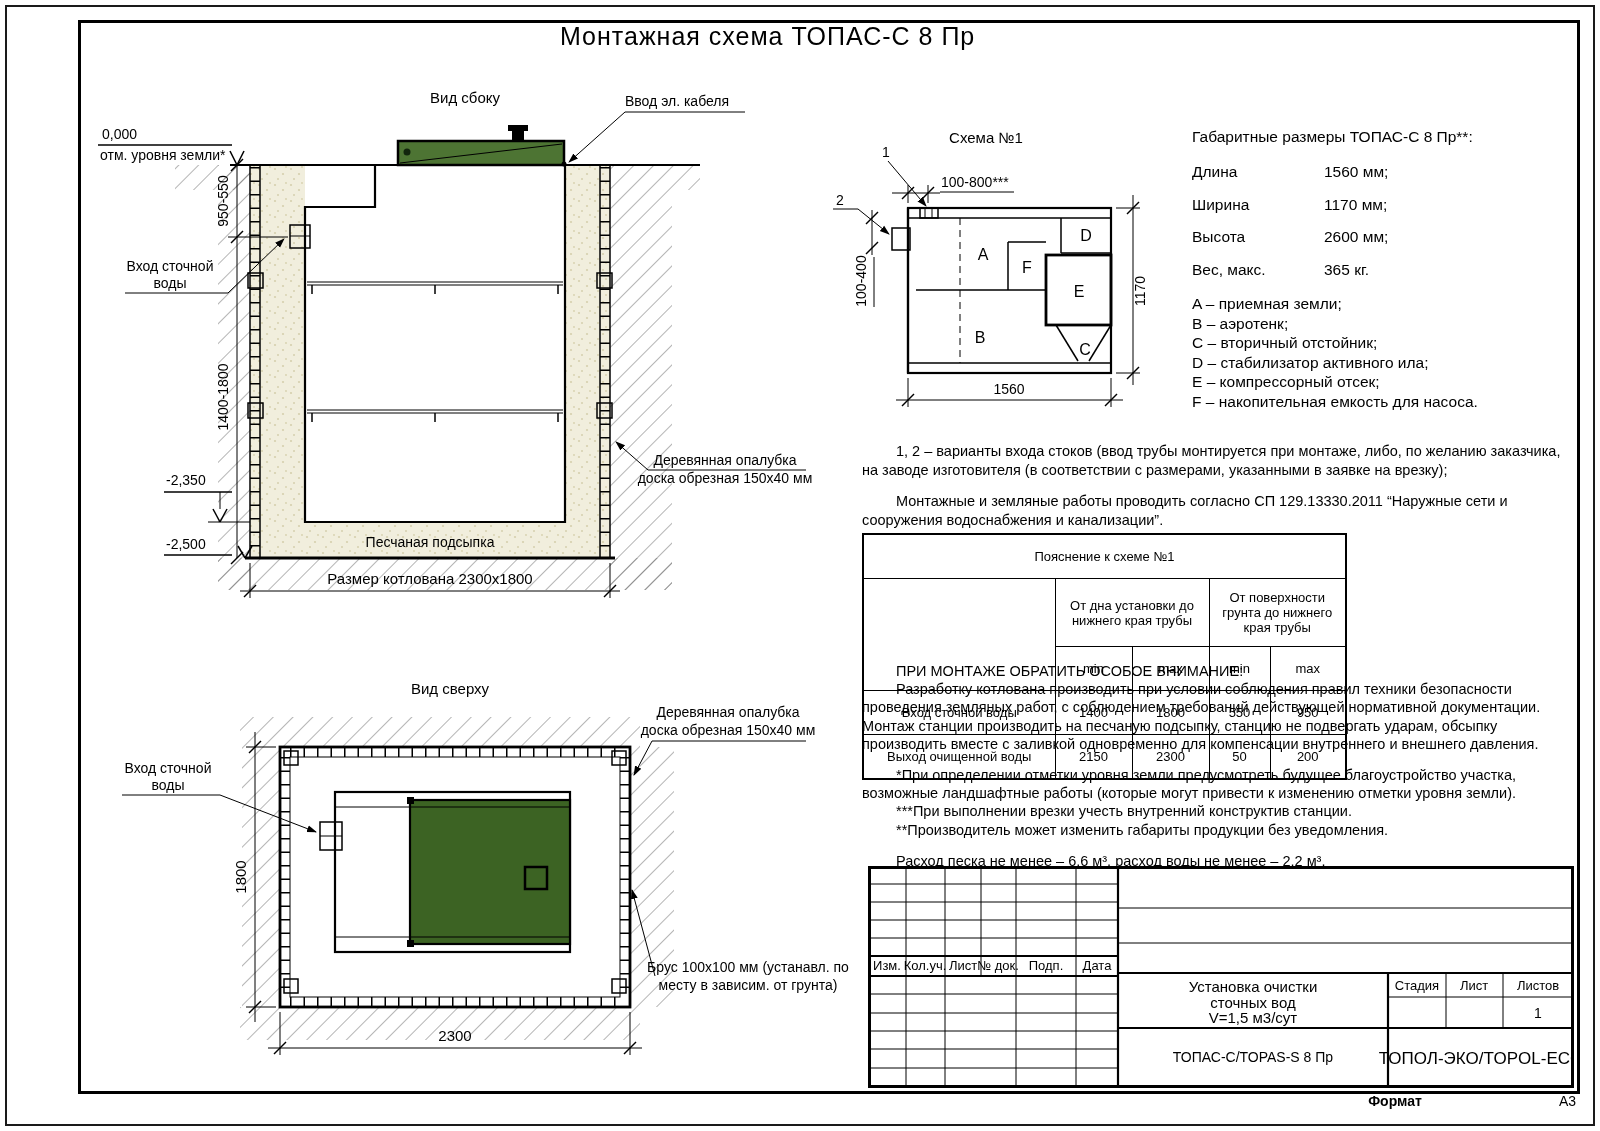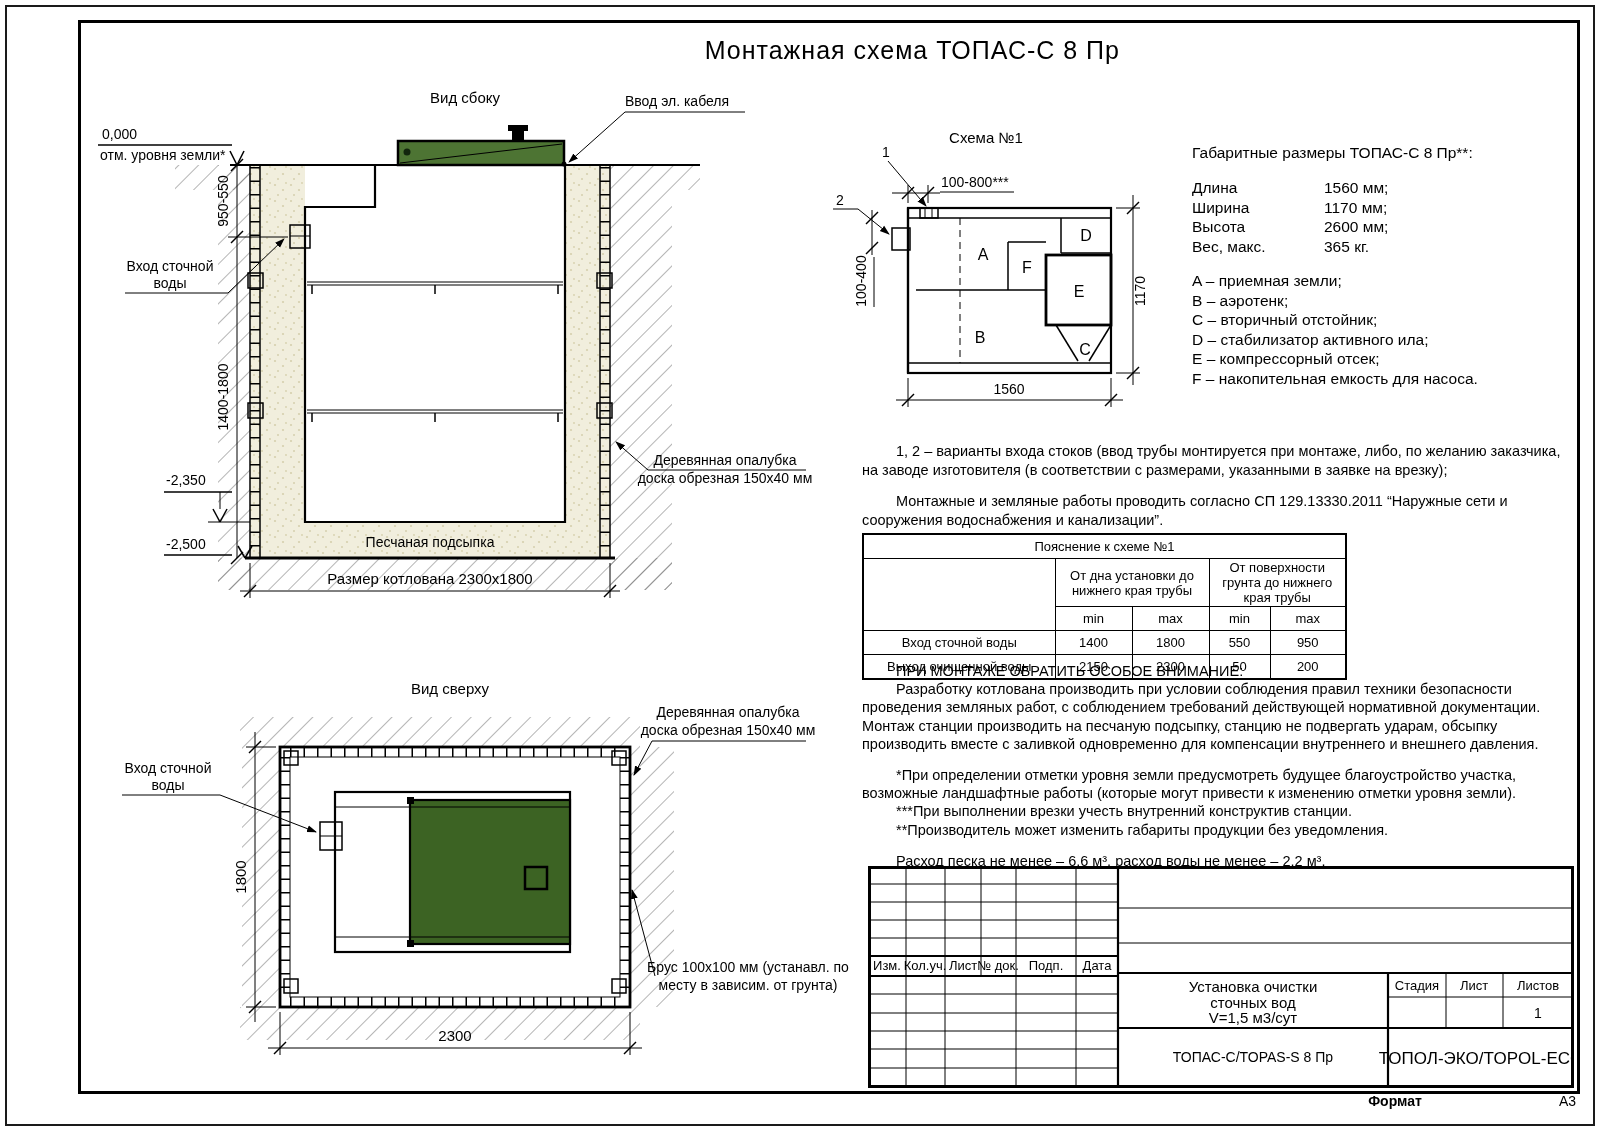--- a/index.html
+++ b/index.html
@@ -1,49 +1,49 @@
 <!DOCTYPE html>
 <html><head>
 <meta charset="utf-8">
 <style>
   html,body{margin:0;padding:0;background:#fff;}
   .sheet{position:relative;width:1600px;height:1131px;background:#fff;overflow:hidden;
          font-family:"Liberation Sans",sans-serif;color:#000;}
   .outer-border{position:absolute;inset:5px;border:2px solid #1a1a1a;}
   .frame{position:absolute;left:78px;top:20px;width:1496px;height:1068px;border:3px solid #000;}
-  .main-title{position:absolute;left:560px;top:36px;width:560px;text-align:right;
+  .main-title{position:absolute;left:560px;top:22px;width:560px;text-align:left;
               font-size:25px;letter-spacing:1px;}
   .abs{position:absolute;}
   
   .t{font:13px "Liberation Sans",sans-serif;fill:#000;}
   .t14{font:14px "Liberation Sans",sans-serif;fill:#000;}
   .t15{font:15px "Liberation Sans",sans-serif;fill:#000;}
   .vt{font:16px "Liberation Sans",sans-serif;fill:#000;}
   .ln{stroke:#000;stroke-width:1.5;fill:none;}
   .ln1{stroke:#000;stroke-width:1;fill:none;}
   .ln2{stroke:#000;stroke-width:2.2;fill:none;}
   .ln3{stroke:#000;stroke-width:2.8;fill:none;}
   .dash{stroke:#000;stroke-width:1;fill:none;stroke-dasharray:7 5;}
   
   .specs{left:1192px;top:128px;width:372px;font-size:15.5px;}
-  .specs .sp-title{margin:16px 0 16px 0;}
-  .sp-row{display:flex;line-height:19.5px;}
+  .specs .sp-title{margin:0 0 16px 0;}
+  .sp-row{display:flex;line-height:19.5px;margin-top:13px;}
   .sp-row .sp-l{width:132px;}
   .legend{margin-top:15px;line-height:19.5px;}
   
   .notes{left:862px;top:401px;width:700px;font-size:14.5px;line-height:18.5px;margin-top:41px;}
   .notes p, .attention p{margin:0;}
   .ind{text-indent:34px;}
   .gap{margin-top:13px !important;}
   .attention{left:862px;top:662px;width:700px;font-size:14.5px;line-height:18.2px;}
   .uline{text-decoration:underline;}
   
   .expl{left:862px;top:533px;}
   table.x{border-collapse:collapse;table-layout:fixed;}
-  table.x td{border:1.6px solid #000;font-size:13px;text-align:center;padding:1px 2px;
+  table.x td{border:1.6px solid #000;font-size:13px;text-align:center;padding:11px 2px;
              height:21px;overflow:hidden;}
   table.x{border:2.5px solid #000;}
   
   .format{left:1330px;top:1093px;width:246px;font-size:14px;display:flex;}
   .format .f-l{width:130px;text-align:center;font-weight:bold;}
   .format .f-v{flex:1;text-align:right;}
 </style>
 </head>
 <body>
 

